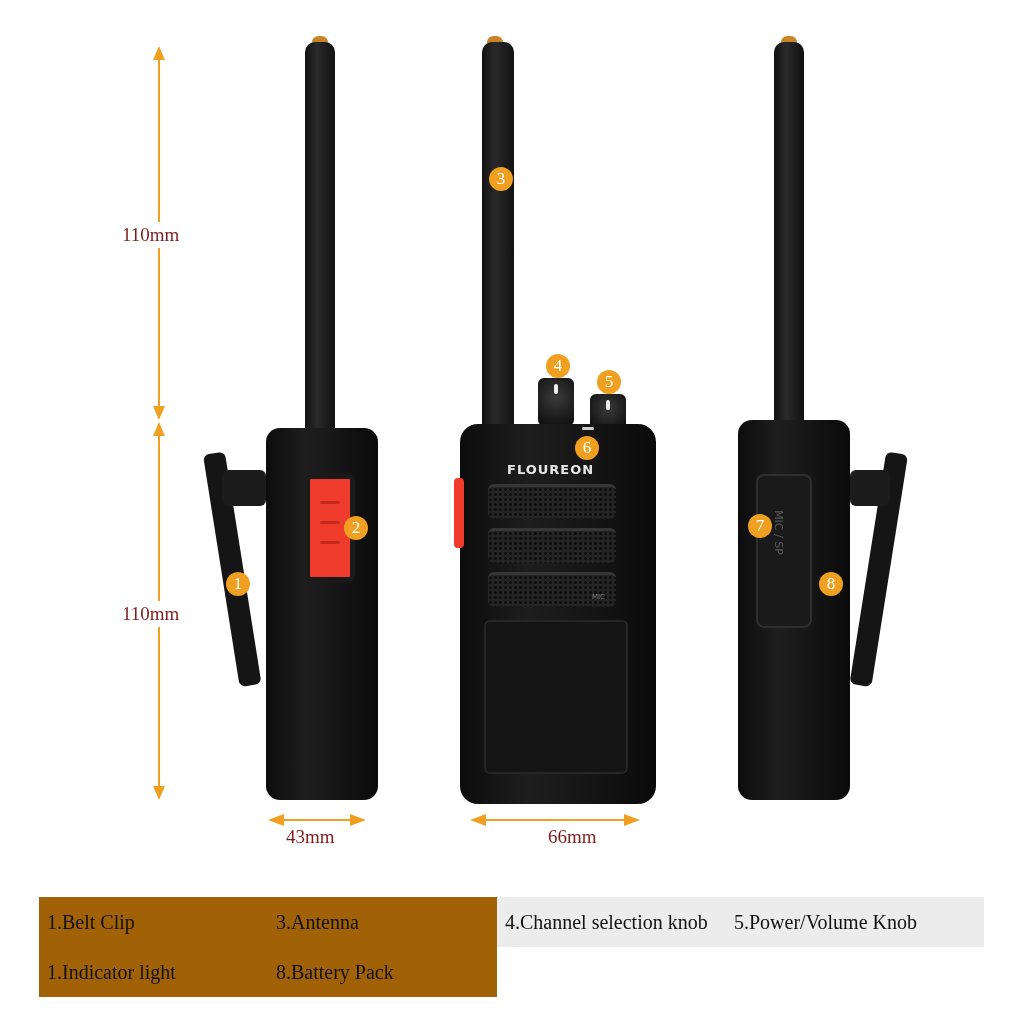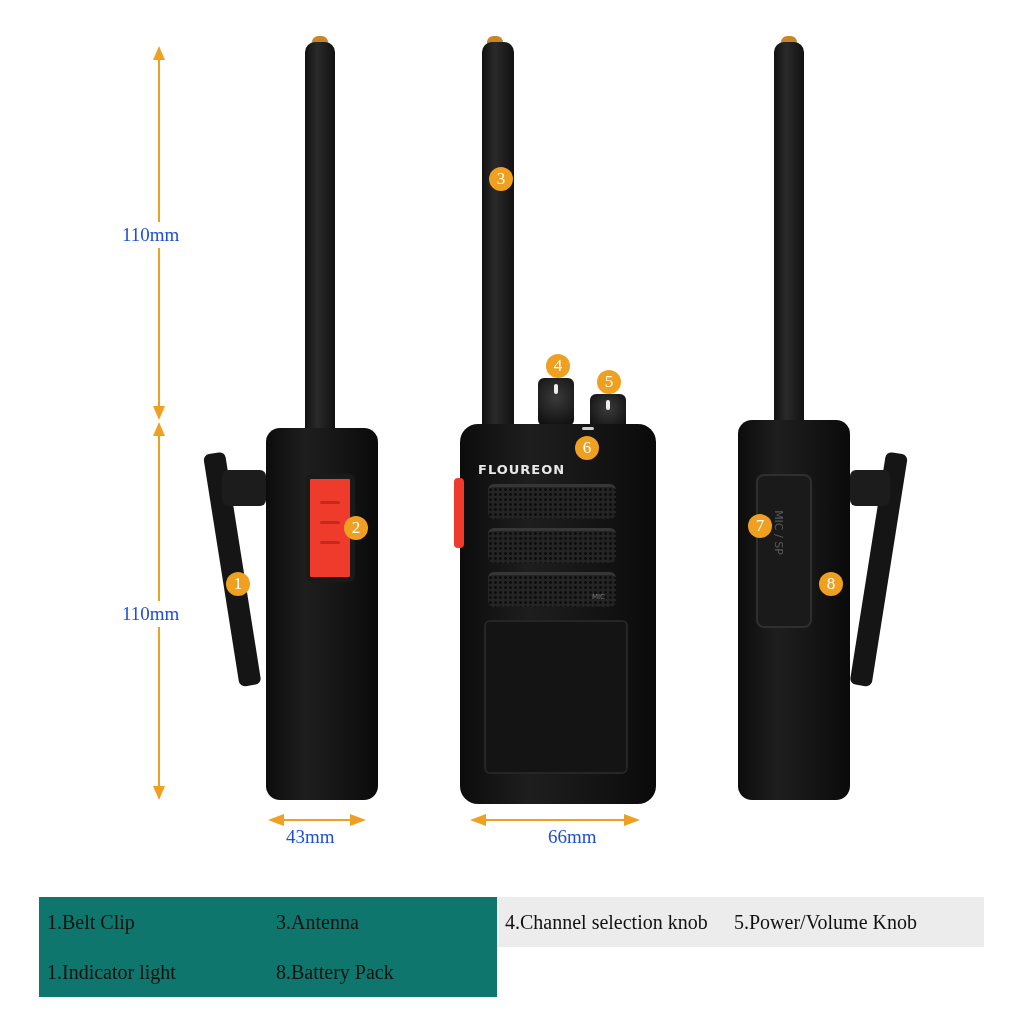--- a/index.html
+++ b/index.html
@@ -1,18 +1,18 @@
 <!DOCTYPE html>
 <html><head>
 <meta charset="utf-8">
 <style>
   html, body { margin:0; padding:0; background:#ffffff; }
   body { width:1024px; height:1024px; position:relative; overflow:hidden; font-family:"DejaVu Serif","Liberation Serif", serif; }
   .abs { position:absolute; }
-  .dim-label { position:absolute; font-size:19px; color:#1d4ed8; background:#fff; padding:2px 0; white-space:nowrap; font-family:"Liberation Serif","DejaVu Serif", serif; }
+  .dim-label { position:absolute; font-size:19px; color:#7f1d1d; background:#fff; padding:2px 0; white-space:nowrap; font-family:"Liberation Serif","DejaVu Serif", serif; }
   .vline { position:absolute; width:2px; background:#f0a020; }
   .hline { position:absolute; height:2px; background:#f0a020; }
   .arrow-up { position:absolute; width:0; height:0; border-left:6px solid transparent; border-right:6px solid transparent; border-bottom:14px solid #f0a020; }
   .arrow-down { position:absolute; width:0; height:0; border-left:6px solid transparent; border-right:6px solid transparent; border-top:14px solid #f0a020; }
   .arrow-left { position:absolute; width:0; height:0; border-top:6px solid transparent; border-bottom:6px solid transparent; border-right:16px solid #f0a020; }
   .arrow-right { position:absolute; width:0; height:0; border-top:6px solid transparent; border-bottom:6px solid transparent; border-left:16px solid #f0a020; }
 
   .badge { position:absolute; width:24px; height:24px; border-radius:50%; background:#f0a020; color:#fff; font-size:17px; line-height:24px; text-align:center; font-family:"Liberation Serif","DejaVu Serif", serif; z-index:5; }
 
   
@@ -27,21 +27,21 @@
   .brand { position:absolute; color:#e8e8e8; font-family:"DejaVu Sans","Liberation Sans", sans-serif; font-size:13px; letter-spacing:1px; font-weight:bold; }
   .grille { position:absolute; background:#242424; border-radius:6px; border-top:3px solid #363636;
             background-image:radial-gradient(#0d0d0d 1.3px, transparent 1.5px); background-size:5px 5px; }
   .battery-panel { position:absolute; background:#141414; border-radius:6px; border:2px solid #262626; }
   .jack-cover { position:absolute; background:#1a1a1a; border:2px solid #2f2f2f; border-radius:8px; }
   .jack-text { position:absolute; color:#5a5a5a; font-size:11px; font-family:"DejaVu Sans","Liberation Sans", sans-serif; transform:rotate(90deg); white-space:nowrap; }
 
   
   .legend { position:absolute; left:39px; top:897px; width:945px; display:grid; grid-template-columns:229px 229px 229px 258px; grid-template-rows:50px 50px; }
   .cell { font-family:"Liberation Serif","DejaVu Serif", serif; font-size:20px; color:#111; display:flex; align-items:center; padding-left:8px; box-sizing:border-box; white-space:nowrap; }
-  .c-light { background:#0f766e; }
+  .c-light { background:#a16207; }
   .c-dark { background:#ececec; }
 </style>
 </head>
 <body>
 
 <div>
   <div class="arrow-up" style="left:153px;top:46px;"></div>
   <div class="vline" style="left:158px;top:58px;height:352px;"></div>
   <div class="arrow-down" style="left:153px;top:406px;"></div>
   <div class="dim-label" style="left:122px;top:222px;">110mm</div>
@@ -86,21 +86,21 @@
   <div class="antenna" style="left:482px;top:42px;width:32px;height:400px;"></div>
   <div class="knob" style="left:538px;top:378px;width:36px;height:48px;">
     <div class="knob-mark" style="left:16px;top:6px;"></div>
   </div>
   <div class="knob" style="left:590px;top:394px;width:36px;height:36px;">
     <div class="knob-mark" style="left:16px;top:6px;"></div>
   </div>
   <div class="body-dark" style="left:460px;top:424px;width:196px;height:380px;border-radius:18px;"></div>
   <div class="abs" style="left:454px;top:478px;width:10px;height:70px;background:#ee3b2b;border-radius:4px;"></div>
   <div class="abs" style="left:582px;top:427px;width:12px;height:3px;background:#cfcfcf;border-radius:2px;"></div>
-  <div class="brand" style="left:478px;top:462px;">FLOUREON</div>
+  <div class="brand" style="left:507px;top:462px;">FLOUREON</div>
   <div class="grille" style="left:488px;top:484px;width:128px;height:32px;"></div>
   <div class="grille" style="left:488px;top:528px;width:128px;height:32px;"></div>
   <div class="grille" style="left:488px;top:572px;width:128px;height:32px;"></div>
   <div class="abs" style="left:592px;top:593px;font-size:7px;color:#777;font-family:'DejaVu Sans',sans-serif;">MIC</div>
   <div class="battery-panel" style="left:484px;top:620px;width:140px;height:150px;"></div>
   <div class="badge" style="left:489px;top:167px;">3</div>
   <div class="badge" style="left:546px;top:354px;">4</div>
   <div class="badge" style="left:597px;top:370px;">5</div>
   <div class="badge" style="left:575px;top:436px;">6</div>
 </div>

